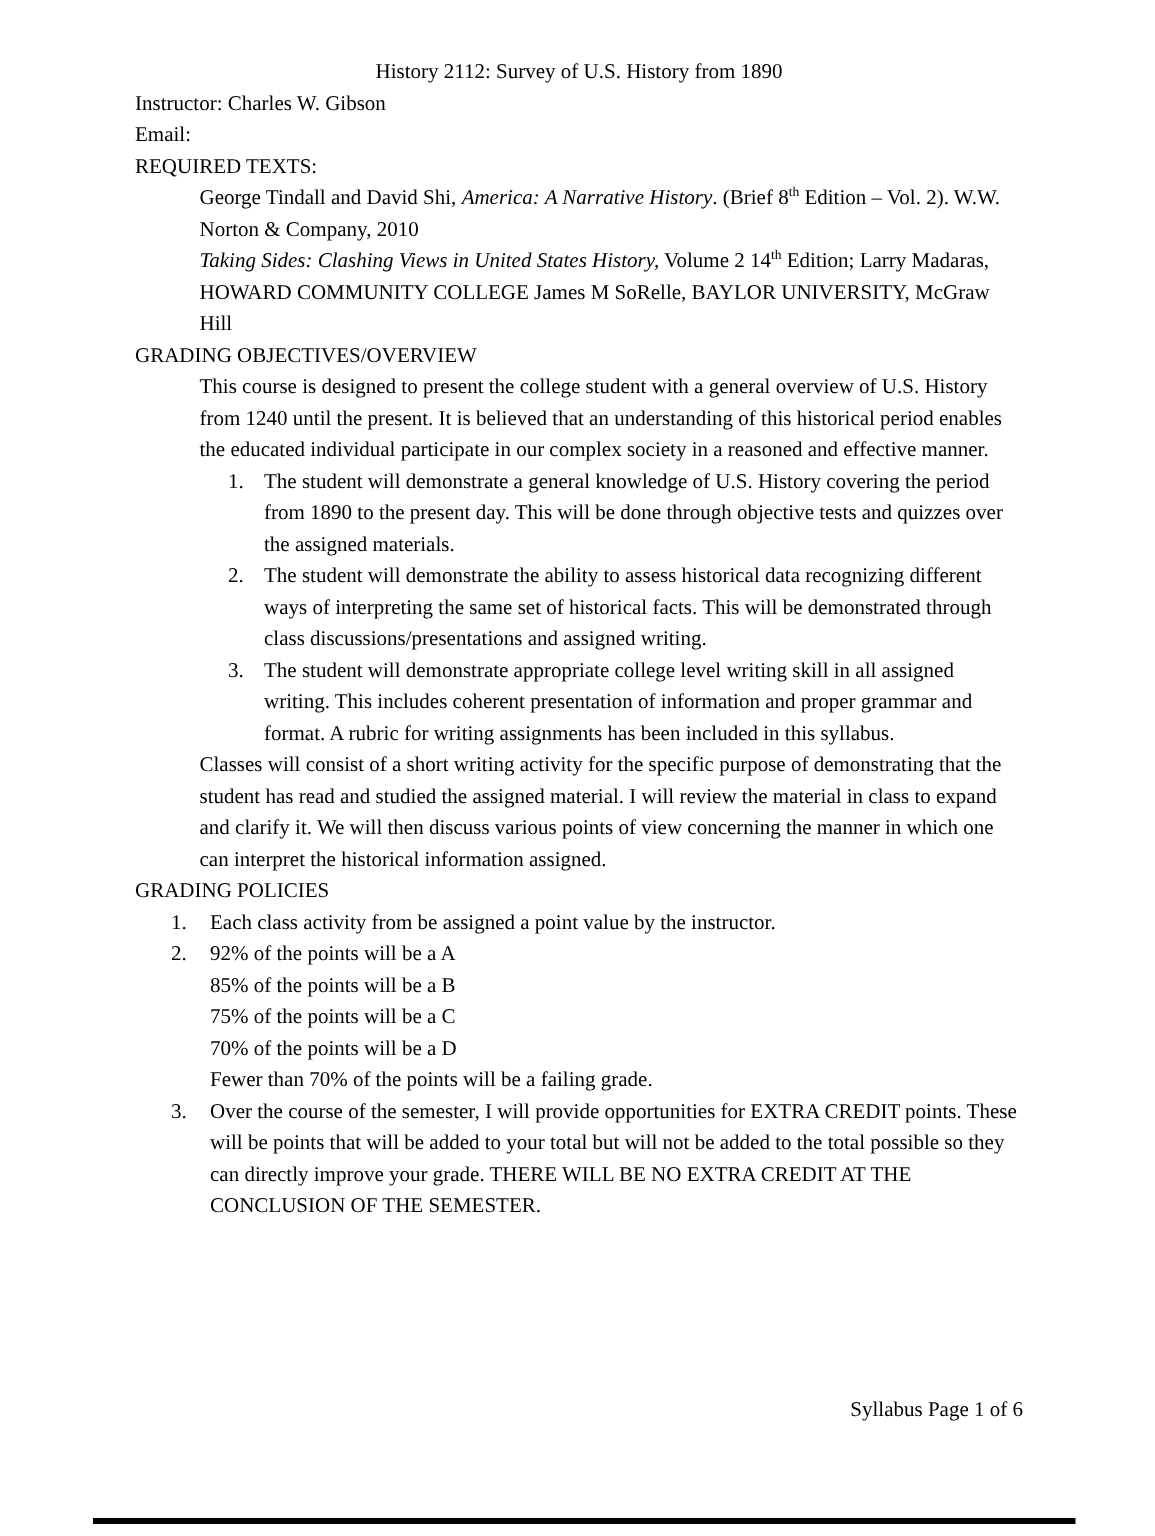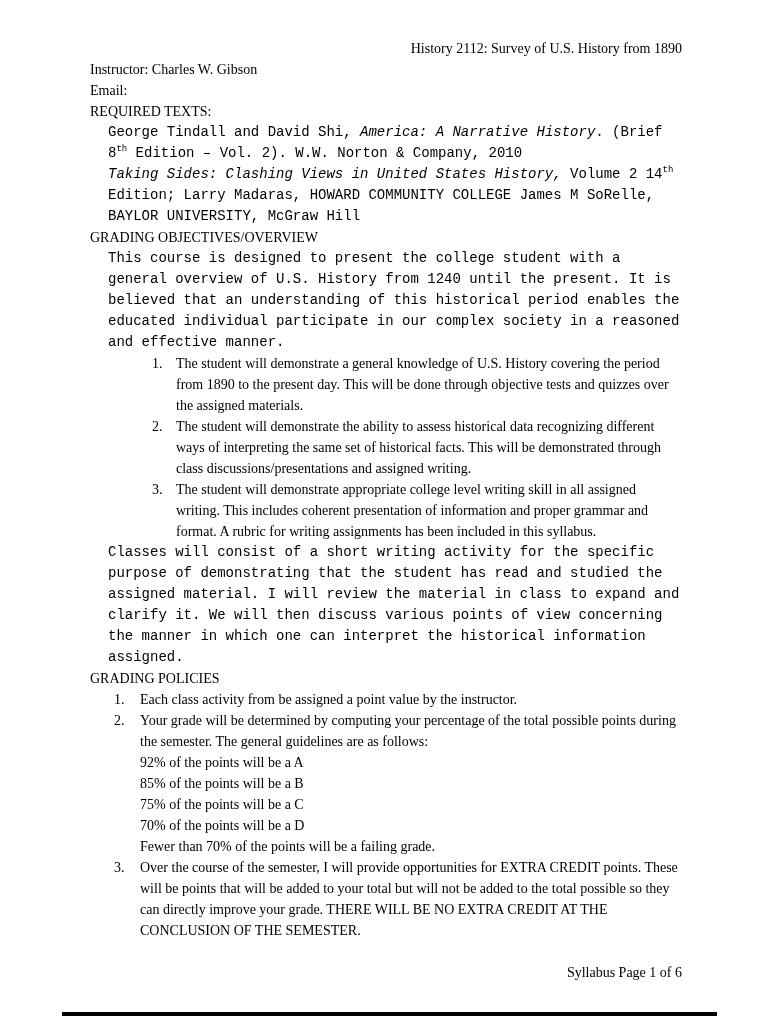--- a/index.html
+++ b/index.html
@@ -14,35 +14,35 @@
     position: relative;
     overflow: hidden;
   }
   .page {
     position: absolute;
     left: 90px;
     top: 38px;
     width: 592px;
   }
   p, div { margin: 0; }
-  .center { text-align: right; }
+  .center { text-align: center; }
   .right  { text-align: left; }
-  .indent1 { margin-left: 18px; font-family: Liberation Mono, monospace; }
+  .indent1 { margin-left: 43px; }
   .list-obj { margin-left: 62px; }
   .list-grading { margin-left: 24px; }
   .li { display: flex; align-items: flex-start; }
   .li .num { flex: 0 0 24px; }
   .list-grading .li .num { flex: 0 0 26px; }
   .li .li-body { flex: 1 1 auto; }
   i { font-style: italic; }
   sup { font-size: 9px; vertical-align: super; line-height: 0; }
   .footer {
     position: absolute;
     right: 88px;
-    top: 962px;
+    top: 930px;
   }
   .scan-bar {
     position: absolute;
     left: 62px;
     top: 1012px;
     width: 655px;
     height: 4px;
     background: #000000;
   }
 </style>
@@ -86,21 +86,20 @@
 
   <div class="list-grading">
     <div class="li">
       <span class="num">1.</span>
       <div class="li-body">Each class activity from be assigned a point value by the instructor.</div>
     </div>
 
     <div class="li">
       <span class="num">2.</span>
       <div class="li-body">
-        <div>Your grade will be determined by computing your percentage of the total possible points during the semester. The general guidelines are as follows:</div>
         <div>92% of the points will be a A</div>
         <div>85% of the points will be a B</div>
         <div>75% of the points will be a C</div>
         <div>70% of the points will be a D</div>
         <div>Fewer than 70% of the points will be a failing grade.</div>
       </div>
     </div>
 
     <div class="li">
       <span class="num">3.</span>

